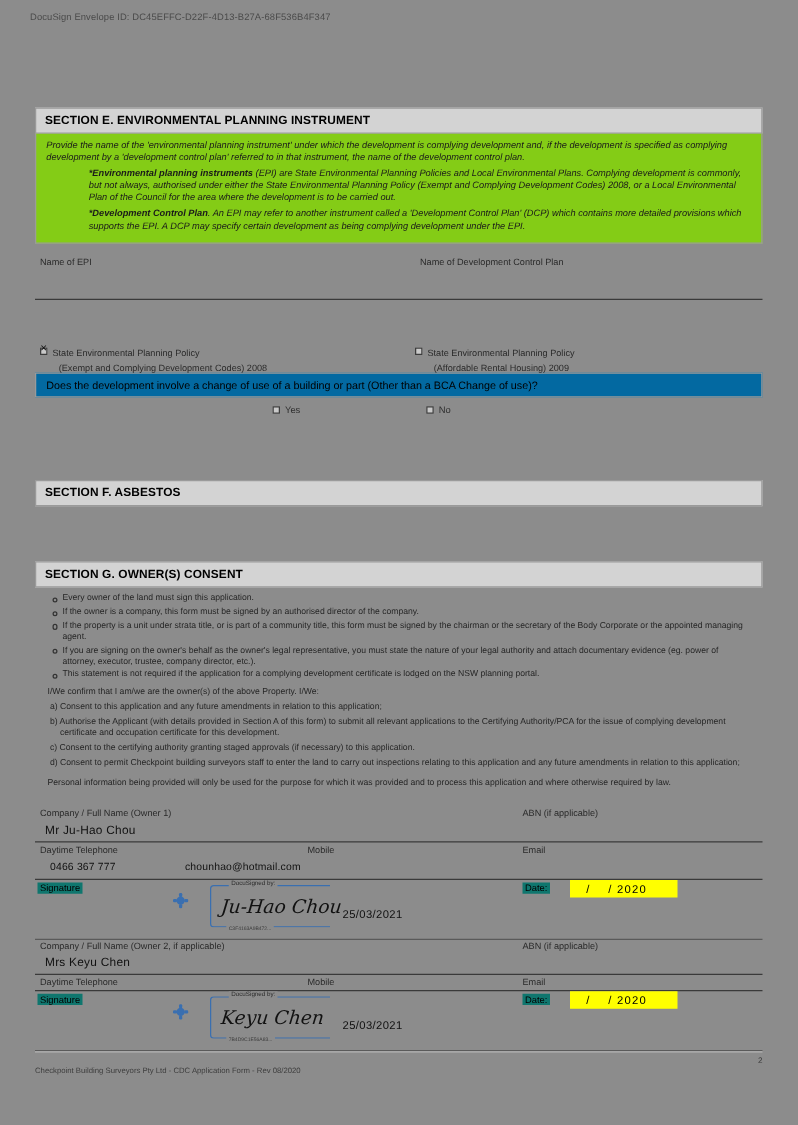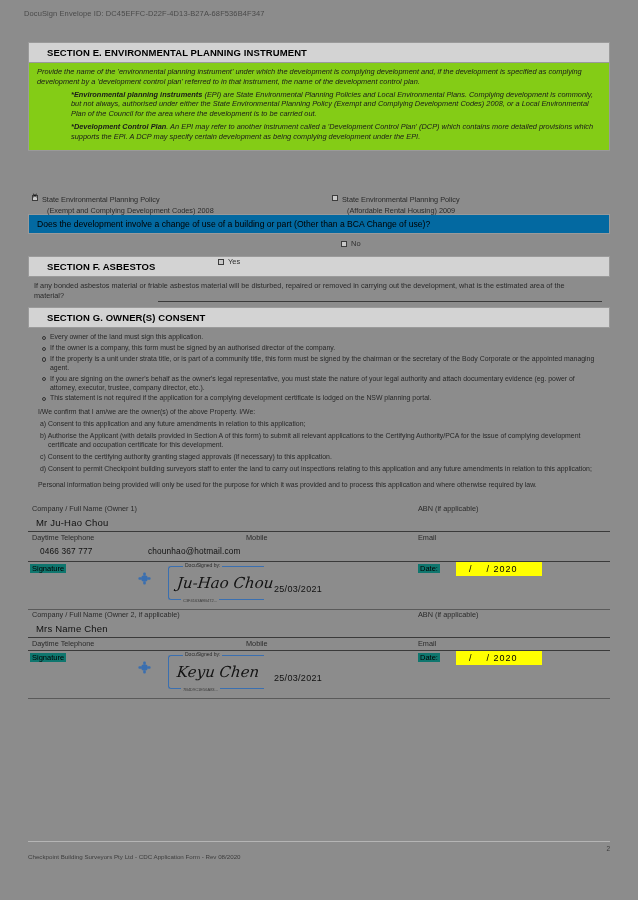--- a/index.html
+++ b/index.html
@@ -23,23 +23,24 @@
   
   .page {
     position:absolute; left:28px; top:42px;
     width:582px; height:835px;
     background:#8c8c8c;
   }
 
   
   .sec-bar {
     background:#d3d3d3; border:1px solid #9a9a9a;
-    padding:4px 18px;
+    padding:4px 7px;
     font-size:9.5px; font-weight:bold; color:#000;
     letter-spacing:.1px;
+    margin-top:44px;
   }
   .sec-body {
     background:#84cc16; border:1px solid #9a9a9a; border-top:none;
     padding:4px 8px 6px 8px;
   }
   .ital {
     font-style:italic; font-size:7.4px; line-height:1.32; color:#1a1a1a;
     margin:0 0 3px 0;
   }
   .ital.indent { margin-left:34px; }
@@ -178,50 +179,52 @@
 
   <div class="sec-bar">SECTION E. ENVIRONMENTAL PLANNING INSTRUMENT</div>
 
   <div class="sec-body">
     <p class="ital">Provide the name of the 'environmental planning instrument' under which the development is complying development and, if the development is specified as complying development by a 'development control plan' referred to in that instrument, the name of the development control plan.</p>
     <p class="ital indent"><b>*Environmental planning instruments</b><span> (EPI) are State Environmental Planning Policies and Local Environmental Plans.  Complying development is commonly, but not always, authorised under either the State Environmental Planning Policy (Exempt and Complying Development Codes) 2008, or a Local Environmental Plan of the Council for the area where the development is to be carried out.</span></p>
     <p class="ital indent"><b>*Development Control Plan</b><span>.  An EPI may refer to another instrument called a 'Development Control Plan' (DCP) which contains more detailed provisions which supports the EPI.  A DCP may specify certain development as being complying development under the EPI.</span></p>
   </div>
 
   <div style="height:8px;"></div>
+  <div class="field-row">
+    <span class="lbl" style="left:4px;">Name of EPI</span>
+    <span class="lbl" style="left:308px;">Name of Development Control Plan</span>
+    <div style="position:absolute; left:0; right:0; top:36px;" class="rule"></div>
+    <input type="text" style="position: absolute; left: 4px; top: 14px; width: 280px; height: 18px; border: none; background: transparent; font-size: 9px; outline: none;" value="">
+    <input type="text" style="position: absolute; left: 308px; top: 14px; width: 265px; height: 18px; border: none; background: transparent; font-size: 9px; outline: none;" value="">
+  </div>
 
   <div style="position:relative; height:26px;margin-top:29px;">
     <div style="position:absolute; left:4px; top:0; width:290px;">
       <span class="cbx checked"></span><span class="lbl">State Environmental Planning Policy</span>
       <div class="lbl" style="margin-left:15px;">(Exempt and Complying Development Codes) 2008</div>
     </div>
     <div style="position:absolute; left:304px; top:0; width:270px;">
       <span class="cbx"></span><span class="lbl">State Environmental Planning Policy</span>
       <div class="lbl" style="margin-left:15px;">(Affordable Rental Housing) 2009</div>
     </div>
   </div>
 
   <div class="qband">Does the development involve a change of use of a building or part (Other than a BCA Change of use)?</div>
 
   <div class="yn-row">
-    <div class="yn" style="left:190px; top:23px;">
+    <div class="yn" style="left:190px; top:5px;">
       <span class="cbx"></span><span>Yes</span>
     </div>
     <div class="yn" style="left:300px; top:5px;margin-left:13px;">
       <span class="cbx"></span><span>No</span>
     </div>
   </div>
 
   <div class="sec-bar">SECTION F. ASBESTOS</div>
 
-  <div style="position:relative; height:30px; padding:4px 6px 0 6px;">
-    <div class="lbl" style="line-height:1.3; white-space:normal; width:560px;">If any bonded asbestos material or friable asbestos material will be disturbed, repaired or removed in carrying out the development, what is the estimated area of the material?</div>
-    <div style="position:absolute; left:130px; right:8px; top:24px;" class="rule"></div>
-    <input type="text" style="position: absolute; left: 134px; top: 10px; width: 430px; height: 13px; border: none; background: transparent; font-size: 8.5px; outline: none;" value="">
-  </div>
 
   <div class="sec-bar">SECTION G. OWNER(S) CONSENT</div>
 
   <div class="g-body">
     <ul class="g-list">
       <li>Every owner of the land must sign this application.</li>
       <li>If the owner is a company, this form must be signed by an authorised director of the company.</li>
       <li>If the property is a unit under strata title, or is part of a community title, this form must be signed by the chairman or the secretary of the Body Corporate or the appointed managing agent.</li>
       <li>If you are signing on the owner's behalf as the owner's legal representative, you must state the nature of your legal authority and attach documentary evidence (eg. power of attorney, executor, trustee, company director, etc.).</li>
       <li>This statement is not required if the application for a complying development certificate is lodged on the NSW planning portal.</li>
@@ -286,21 +289,21 @@
     <span class="hl-yellow" style="left:390px; top:2px;">Date:</span>
     <span class="date-box" style="left:428px; top:0px; width:86px;">  /    / 2020</span>
 
     <div style="position:absolute; left:0; right:0; bottom:0;" class="thinrule"></div>
   </div>
 
   <div class="owner-hdr">
     <span class="lbl" style="position:absolute; left:4px;">Company / Full Name (Owner 2, if applicable)</span>
     <span class="lbl" style="position:absolute; left:390px;">ABN (if applicable)</span>
   </div>
-  <div class="owner-val">Mrs Name Chen</div>
+  <div class="owner-val">Mrs Keyu Chen</div>
   <div class="rule"></div>
 
   <div class="contact-hdr">
     <span class="lbl" style="position:absolute; left:4px; top:1px;">Daytime Telephone</span>
     <span class="lbl" style="position:absolute; left:218px; top:1px;">Mobile</span>
     <span class="lbl" style="position:absolute; left:390px; top:1px;">Email</span>
   </div>
   <div class="rule"></div>
 
   <div class="sig-row">

